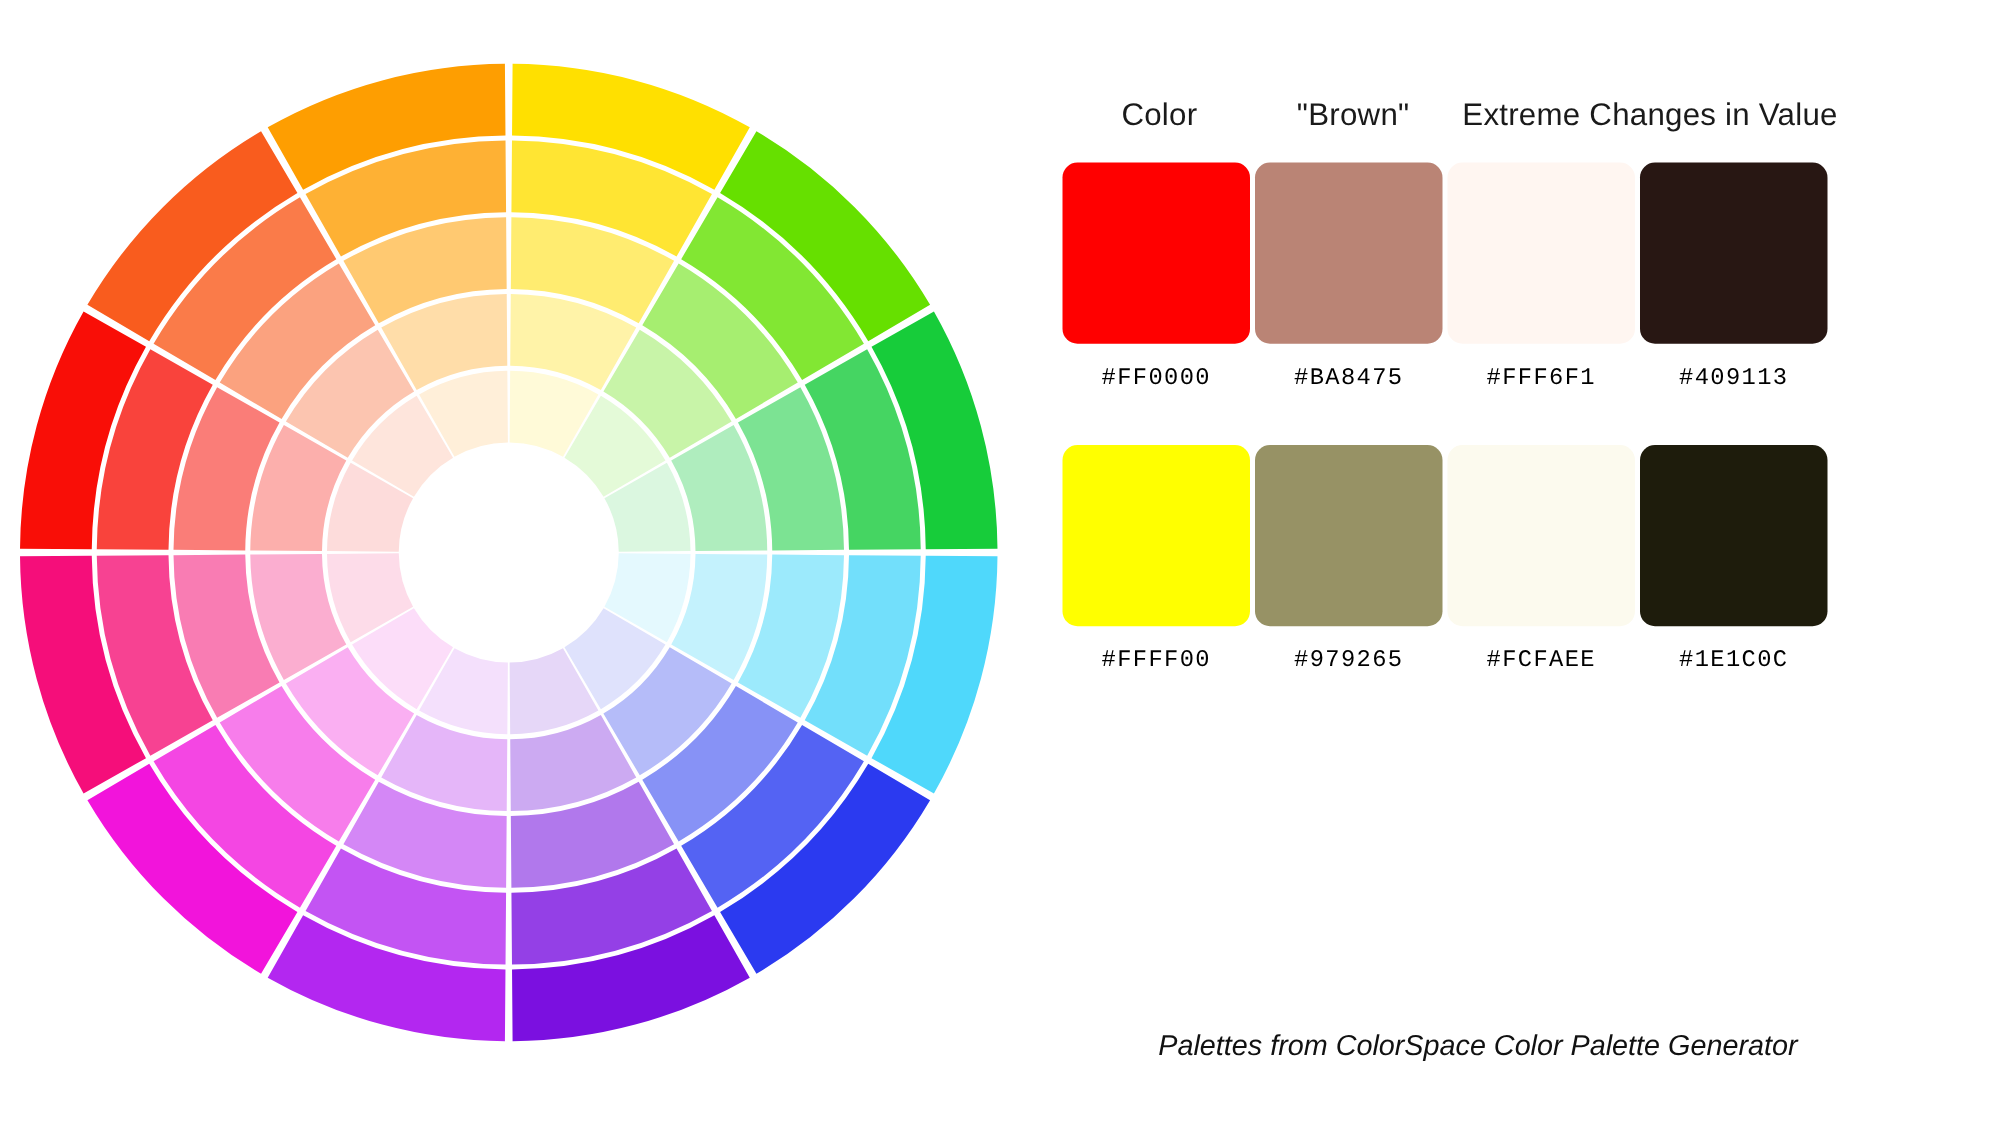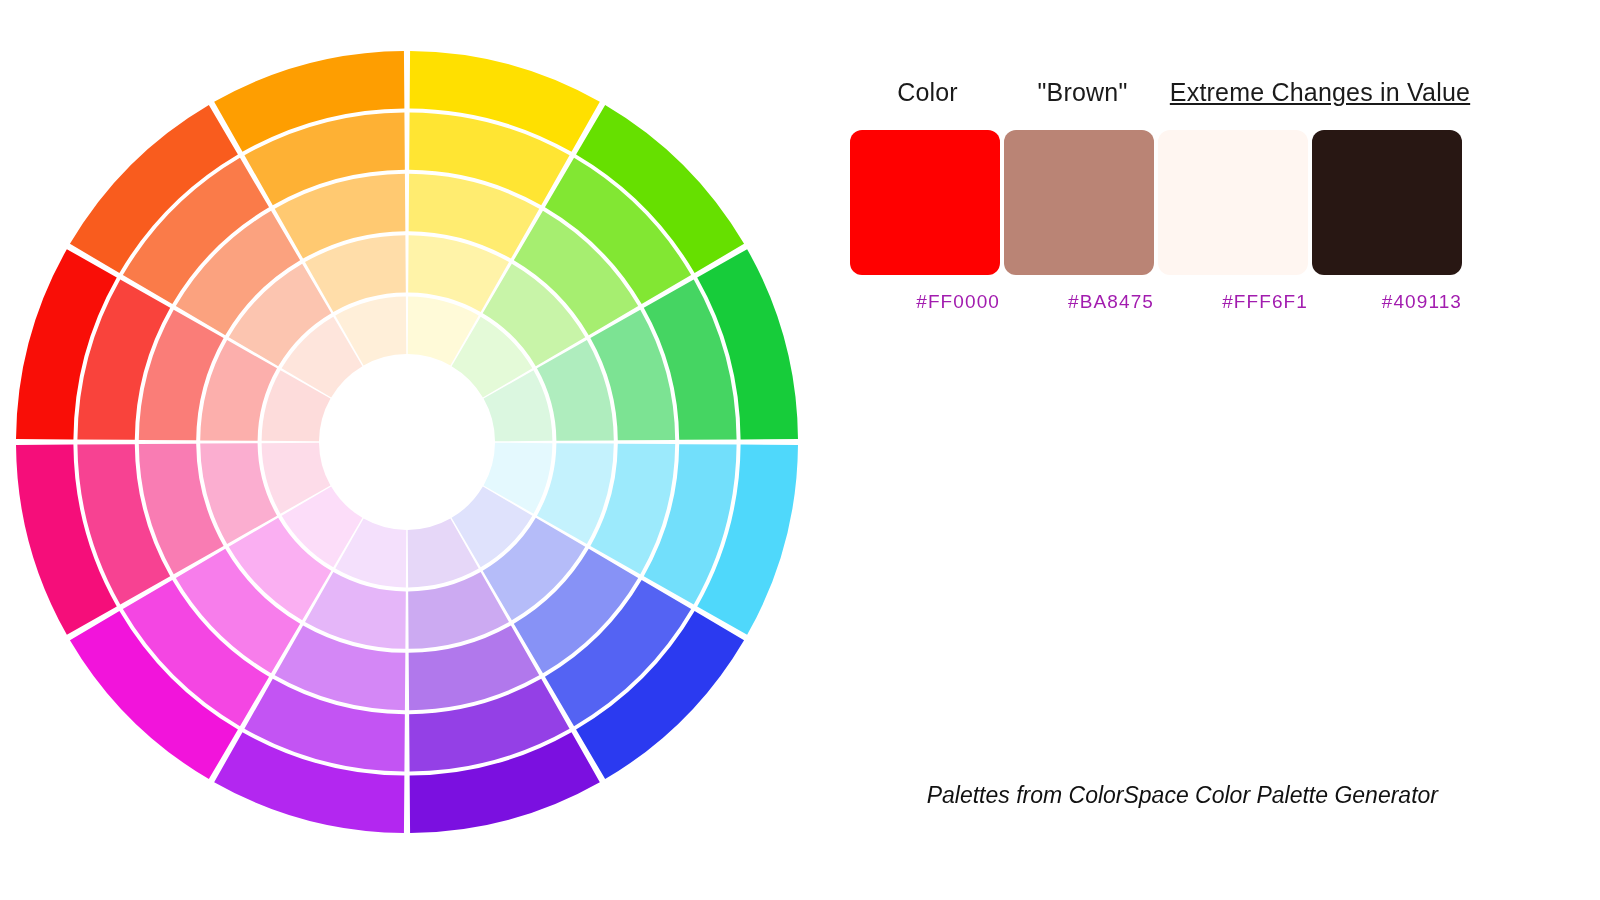--- a/index.html
+++ b/index.html
@@ -25,21 +25,21 @@
     position:absolute;
     font-size:25px;
     color:#1a1a1a;
     font-weight:400;
     text-align:center;
     white-space:nowrap;
     letter-spacing:0.2px;
   }
   .hdr-color{left:0px;width:155px;}
   .hdr-brown{left:155px;width:155px;}
-  .hdr-extreme{left:310px;width:320px;text-decoration:underline;}
+  .hdr-extreme{left:310px;width:320px;}
 
   .grid{
     position:absolute;left:20px;top:130px;
   }
   .row{
     position:relative;
     height:226px;
   }
   .swatches{
     display:flex;
@@ -49,30 +49,30 @@
     width:150px;height:145px;
     border-radius:12px;
   }
   .labels{
     display:flex;
     gap:4px;
     margin-top:16px;
   }
   .hexlabel{
     width:150px;
-    text-align:right;
+    text-align:center;
     font-size:19px;
-    color:#a21caf;
+    color:#000000;
     letter-spacing:1.1px;
-    font-family:Liberation Sans, sans-serif;
+    font-family:Liberation Mono, monospace;
   }
   .caption{
     position:absolute;
     left:0px;
-    top:782px;
+    top:823px;
     width:740px;
     text-align:right;
     padding-right:132px;
     box-sizing:border-box;
     font-size:23px;
     font-style:italic;
     color:#111111;
     white-space:nowrap;
   }
 </style>
@@ -161,16 +161,30 @@
           <div class="swatch" style="background: rgb(255, 246, 241);"></div>
           <div class="swatch" style="background: rgb(40, 23, 19);"></div>
         </div>
         <div class="labels">
           <div class="hexlabel">#FF0000</div>
           <div class="hexlabel">#BA8475</div>
           <div class="hexlabel">#FFF6F1</div>
           <div class="hexlabel">#409113</div>
         </div>
       </div>
+      <div class="row">
+        <div class="swatches">
+          <div class="swatch" style="background: rgb(255, 255, 0);"></div>
+          <div class="swatch" style="background: rgb(151, 146, 101);"></div>
+          <div class="swatch" style="background: rgb(252, 250, 238);"></div>
+          <div class="swatch" style="background: rgb(30, 28, 12);"></div>
+        </div>
+        <div class="labels">
+          <div class="hexlabel">#FFFF00</div>
+          <div class="hexlabel">#979265</div>
+          <div class="hexlabel">#FCFAEE</div>
+          <div class="hexlabel">#1E1C0C</div>
+        </div>
+      </div>
     </div>
 
   <div class="caption">Palettes from ColorSpace Color Palette Generator</div>
 </div>
 
 </body></html>

